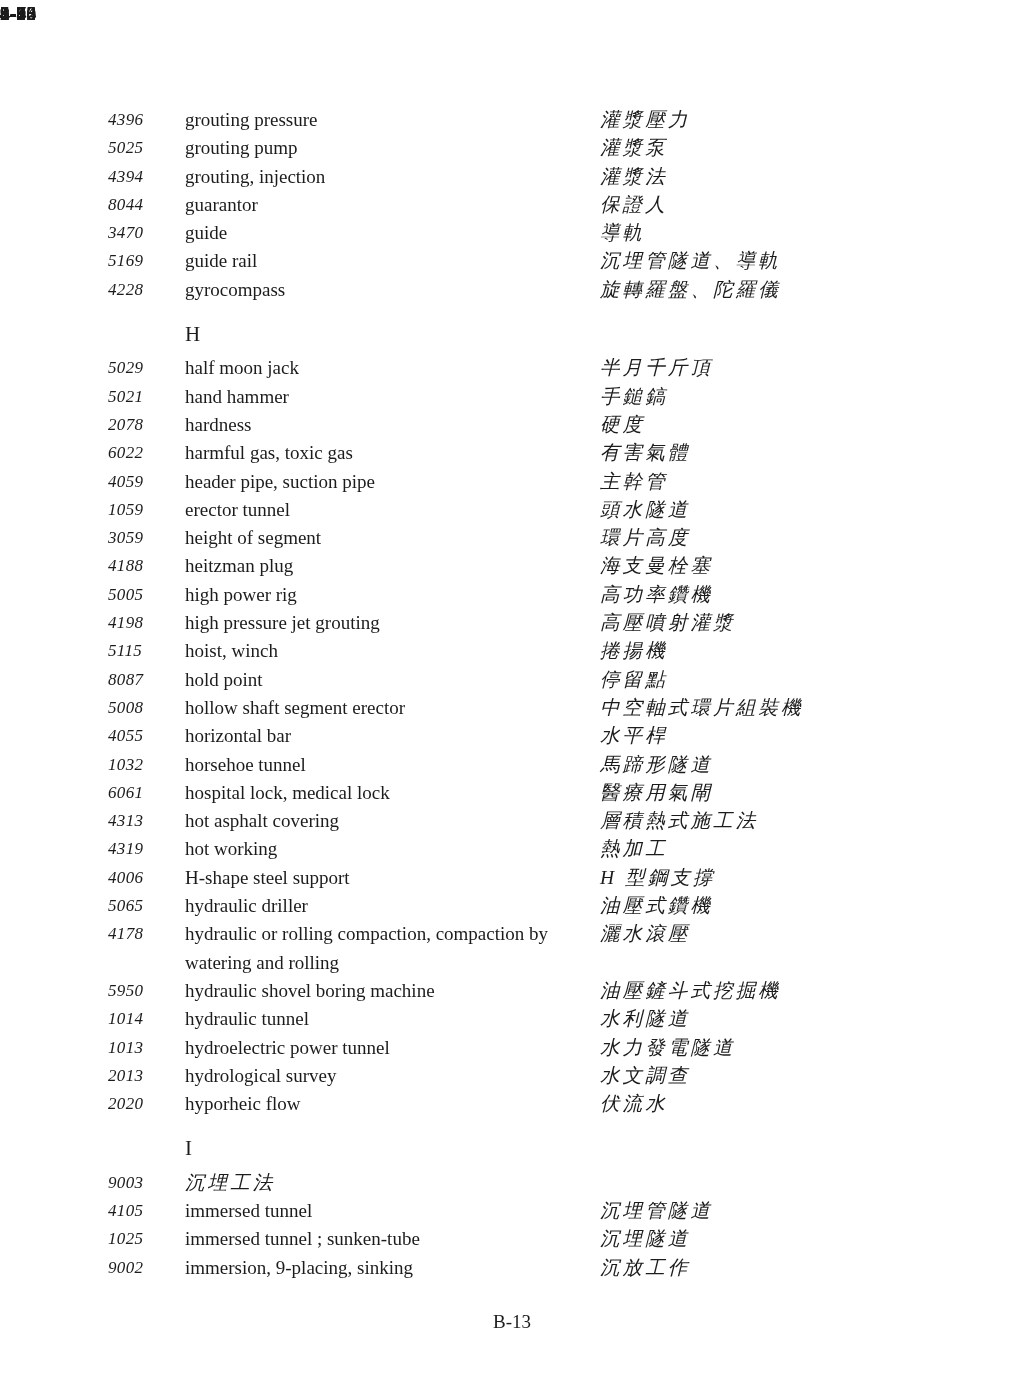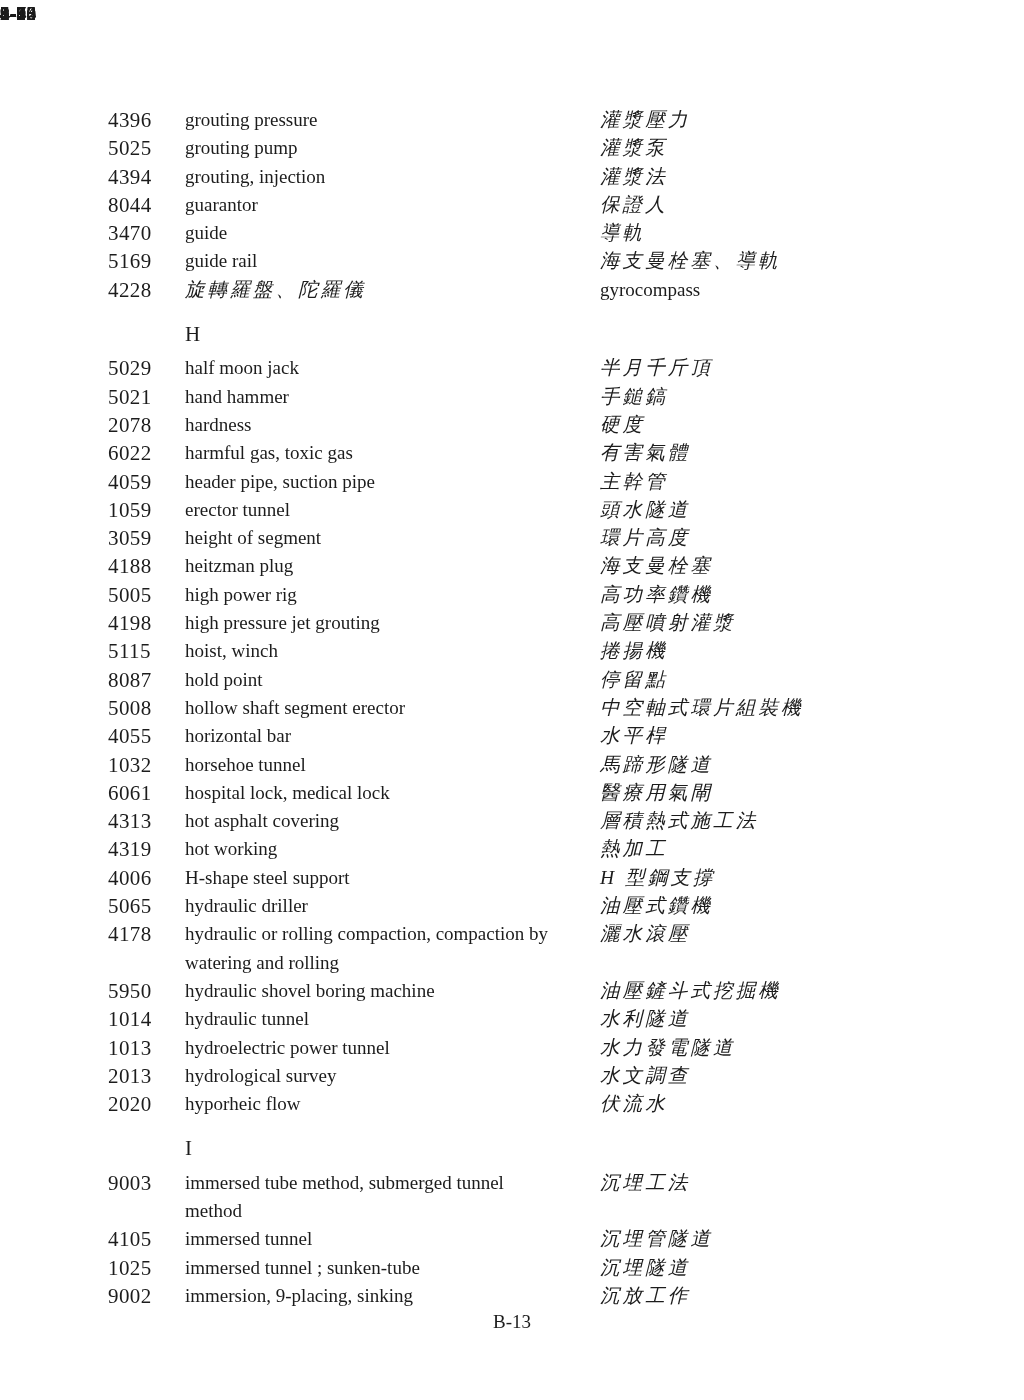--- a/index.html
+++ b/index.html
@@ -27,22 +27,23 @@
     padding-right: 0;
   }
   .row {
     display: grid;
     grid-template-columns: 77px 415px 290px 1fr;
     line-height: 28.3px;
     font-size: 19px;
   }
   .cell { white-space: normal; }
   .cell.id {
-    font-size: 21px;
+    font-size: 17px;
     letter-spacing: 0.02em;
+    font-style: italic;
   }
   .cell.en {
     white-space: pre-line;
     padding-right: 12px;
   }
   .cell.zh {
     font-size: 19.5px;
     letter-spacing: 0.16em;
     font-style: italic;
   }
@@ -95,27 +96,27 @@
       </div>
       <div class="row">
         <div class="cell id">3470</div>
         <div class="cell en">guide</div>
         <div class="cell zh">導軌</div>
         <div class="cell page">5-20</div>
       </div>
       <div class="row">
         <div class="cell id">5169</div>
         <div class="cell en">guide rail</div>
-        <div class="cell zh">海支曼栓塞、導軌</div>
+        <div class="cell zh">沉埋管隧道、導軌</div>
         <div class="cell page">5-20</div>
       </div>
       <div class="row">
         <div class="cell id">4228</div>
+        <div class="cell en">gyrocompass</div>
         <div class="cell zh">旋轉羅盤、陀羅儀</div>
-        <div class="cell en">gyrocompass</div>
         <div class="cell page">4-26</div>
       </div>
       <div class="section-header">H</div>
       <div class="row">
         <div class="cell id">5029</div>
         <div class="cell en">half moon jack</div>
         <div class="cell zh">半月千斤頂</div>
         <div class="cell page">5-3</div>
       </div>
       <div class="row">
@@ -265,22 +266,20 @@
       </div>
       <div class="row">
         <div class="cell id">2020</div>
         <div class="cell en">hyporheic flow</div>
         <div class="cell zh">伏流水</div>
         <div class="cell page">2-3</div>
       </div>
       <div class="section-header">I</div>
       <div class="row">
         <div class="cell id">9003</div>
-        <div class="cell en">immersed tube method, submerged tunnel
-method</div>
         <div class="cell zh">沉埋工法</div>
         <div class="cell page">9-1</div>
       </div>
       <div class="row">
         <div class="cell id">4105</div>
         <div class="cell en">immersed tunnel</div>
         <div class="cell zh">沉埋管隧道</div>
         <div class="cell page">4-12</div>
       </div>
       <div class="row">

